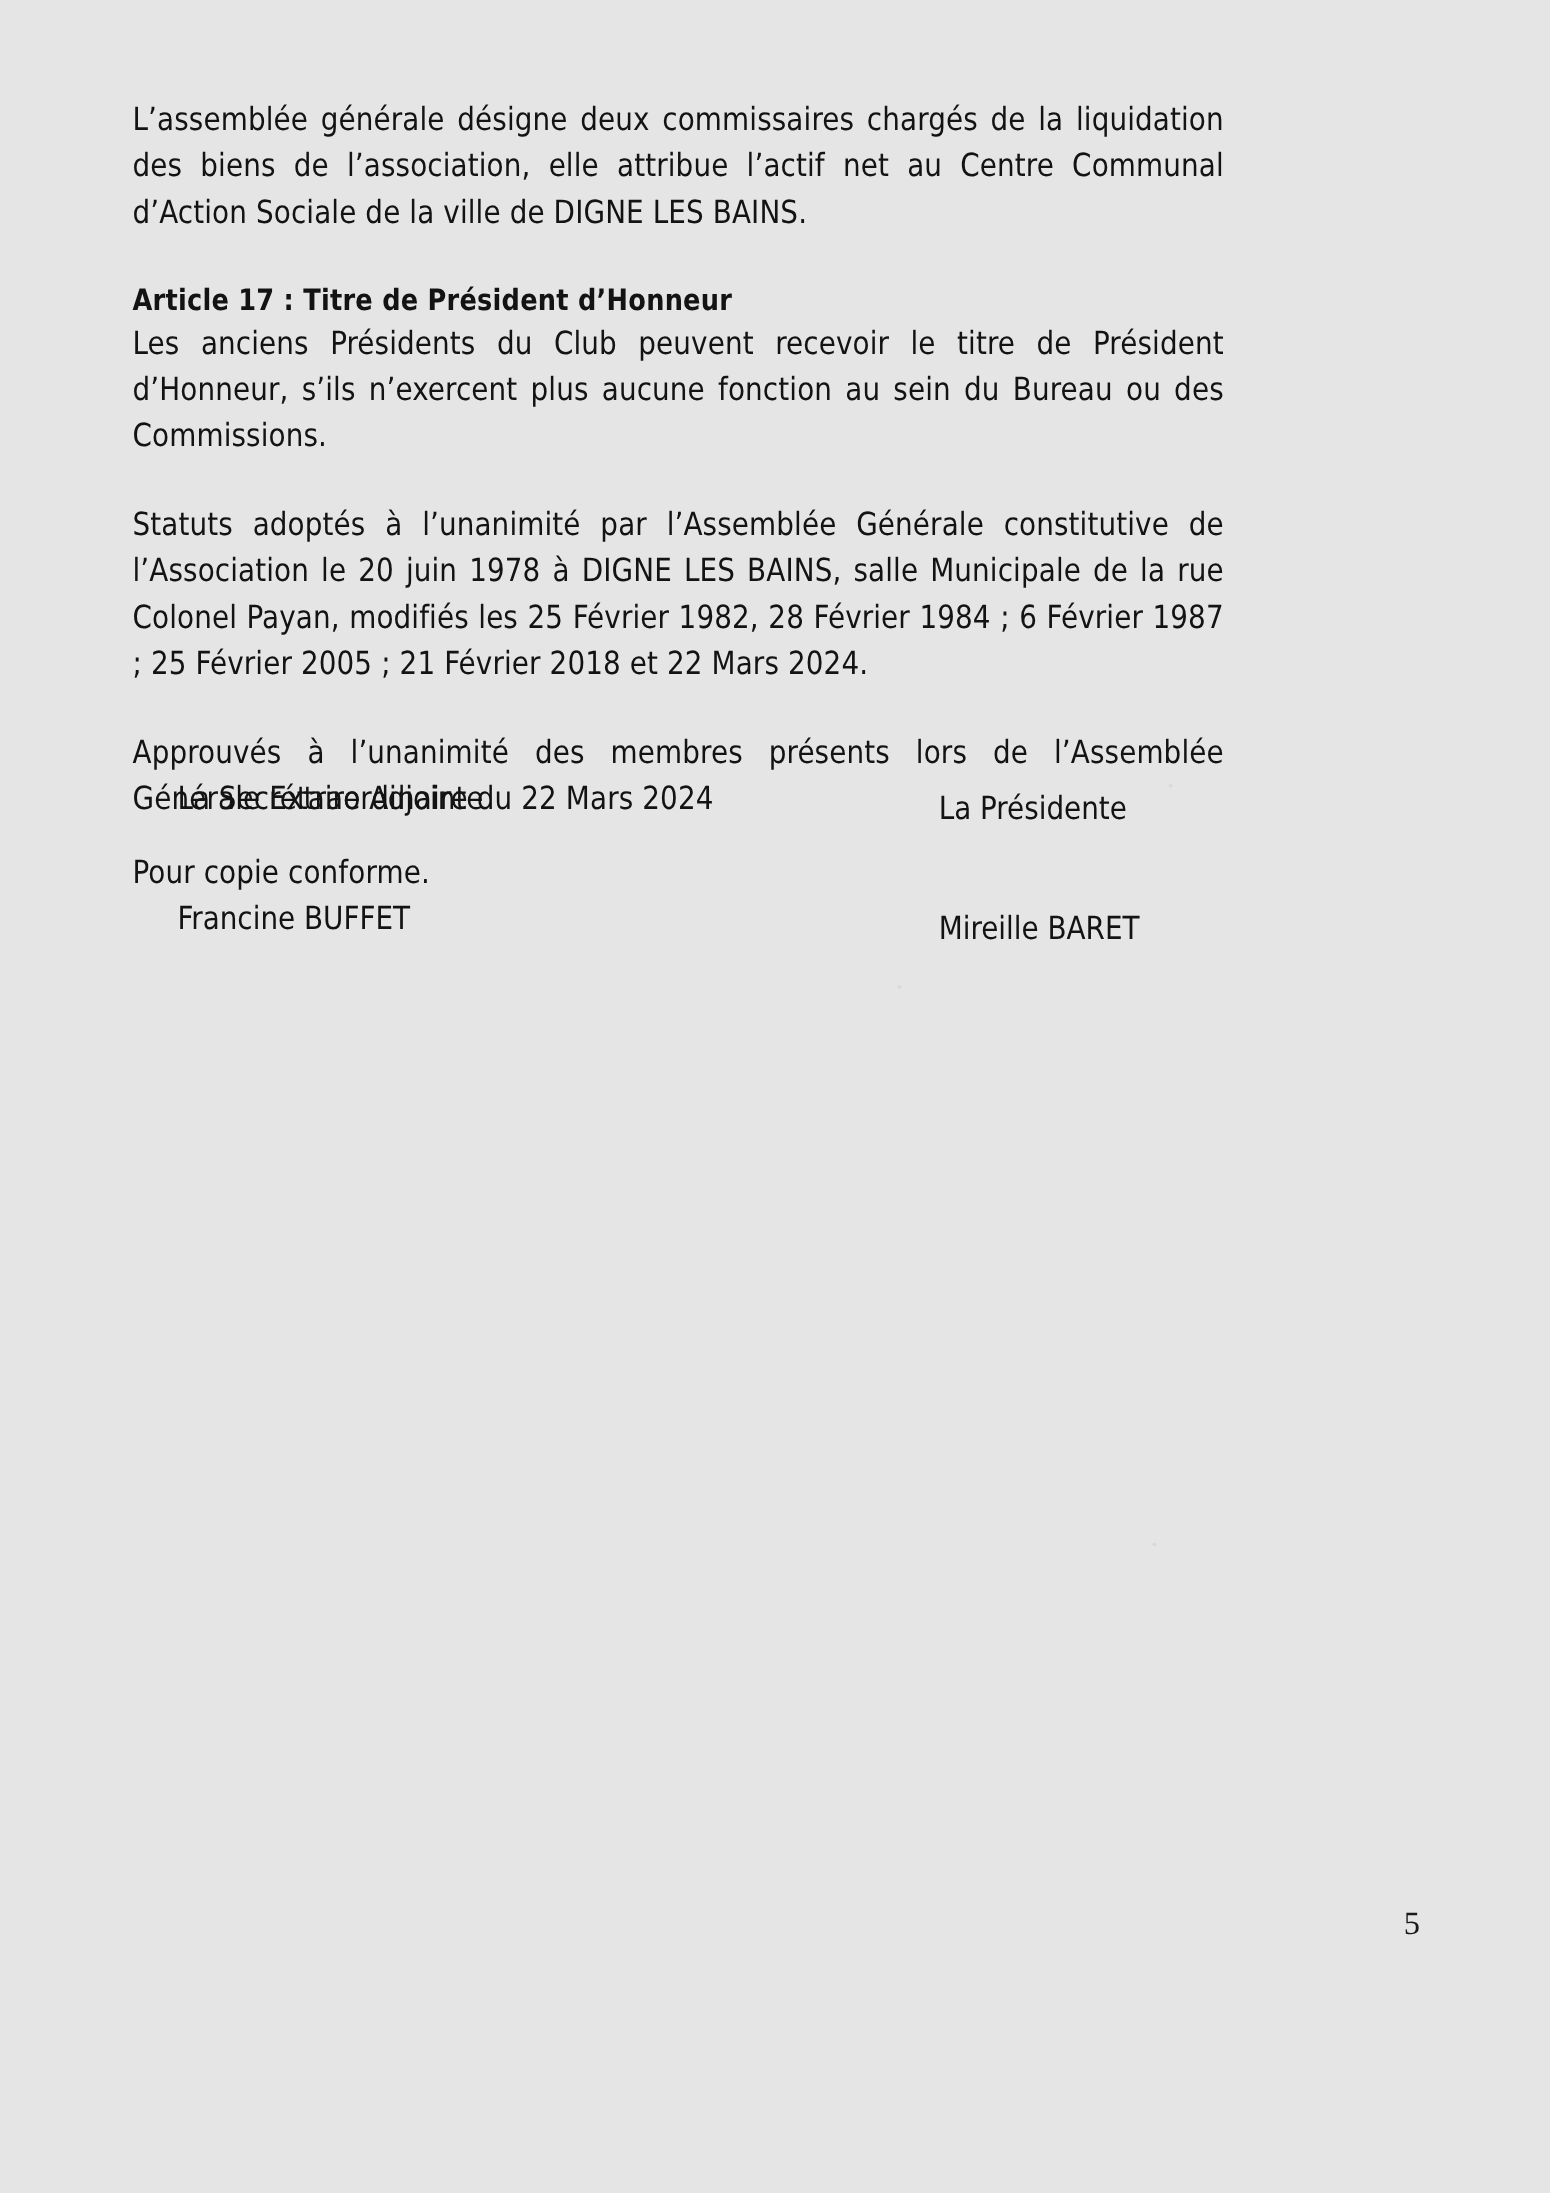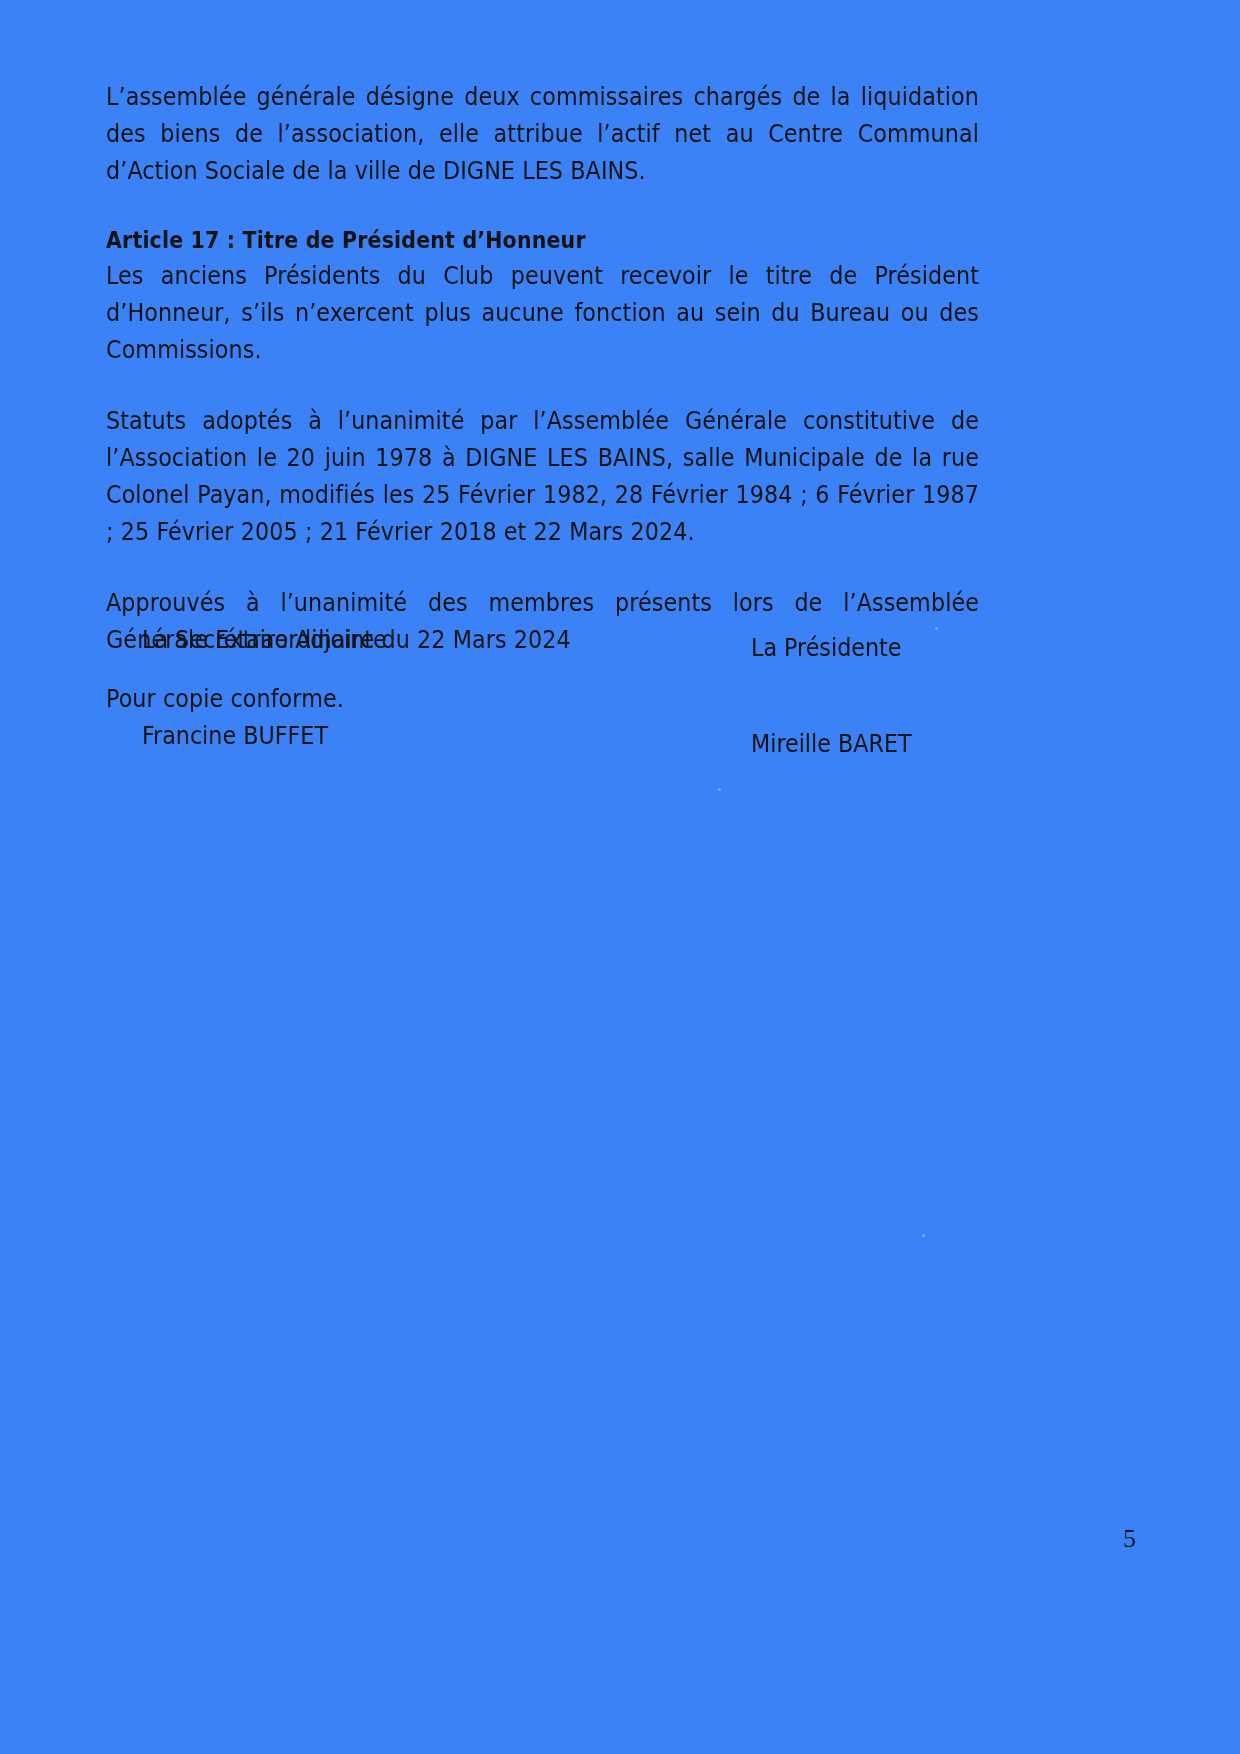--- a/index.html
+++ b/index.html
@@ -14,21 +14,21 @@
     position: relative;
     font-family: "DejaVu Sans Condensed", "Liberation Sans Narrow", "Liberation Sans", sans-serif;
     color: #131313;
     overflow: hidden;
   }
 
   
   .page {
     position: absolute;
     inset: 0;
-    background: #3b82f6;
+    background: #e5e5e5;
   }
 
   .content {
     position: absolute;
     left: 106px;
     top: 78px;
     width: 900px;
   }
 
   

